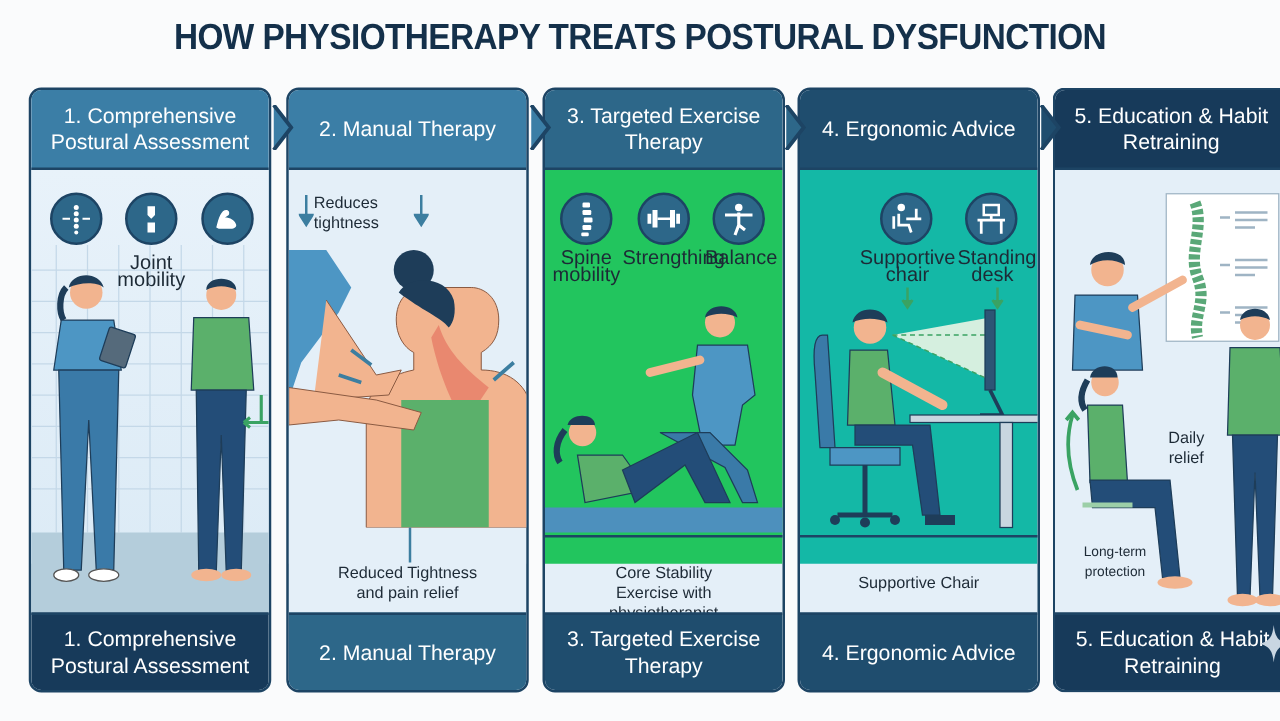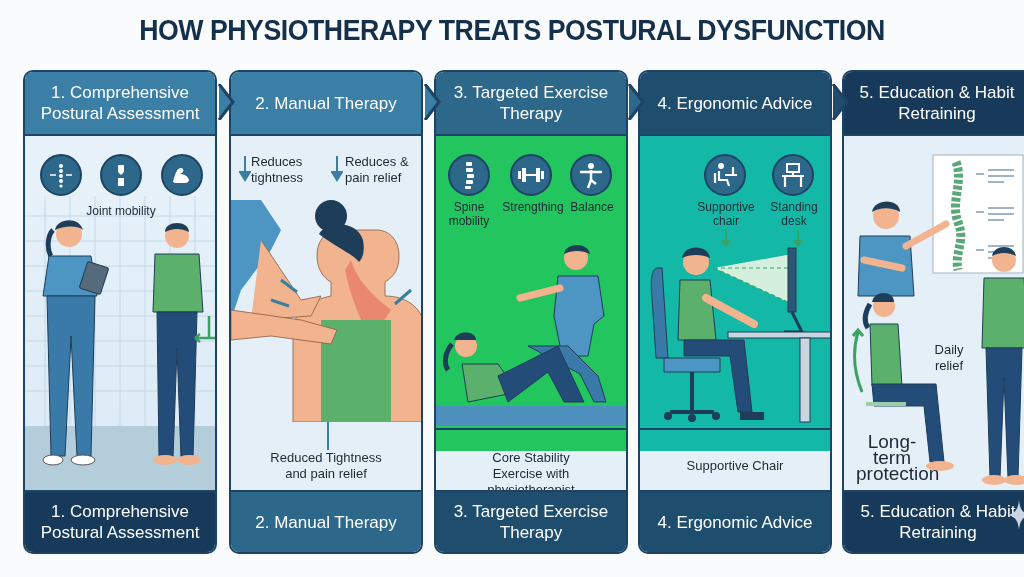--- a/index.html
+++ b/index.html
@@ -3,21 +3,21 @@
 <meta charset="utf-8">
 <style>
   * { box-sizing: border-box; margin: 0; padding: 0; }
   body { width: 1024px; height: 577px; background: #fafbfc; font-family: "Liberation Sans", sans-serif; position: relative; overflow: hidden; }
   .title { position: absolute; left: 0; top: 14px; width: 1024px; text-align: center; font-weight: bold; font-size: 29px; color: #14304a; letter-spacing: -0.5px; transform: scaleX(0.92); }
   .panel { position: absolute; top: 70px; width: 194px; height: 484px; border: 2px solid #1d4464; border-radius: 10px; overflow: hidden; background: #e4eff8; }
   .panel .head { height: 64px; display: flex; align-items: center; justify-content: center; text-align: center; color: #fff; font-size: 17px; line-height: 21px; padding: 2px 6px; border-bottom: 2px solid #1d4464; }
   .panel .foot { position: absolute; left: 0; bottom: 0; width: 100%; height: 62px; display: flex; align-items: center; justify-content: center; text-align: center; color: #fff; font-size: 17px; line-height: 21px; border-top: 2px solid #1d4464; }
   .panel .body { position: absolute; left: 0; top: 64px; width: 100%; height: 315px; }
   .caption { position: absolute; left: 0; width: 100%; text-align: center; font-size: 13px; line-height: 16px; color: #1d2a36; }
-  .lbl { position: absolute; font-size: 12px; line-height: 14px; color: #1d2a36; text-align: center; }
+  .lbl { position: absolute; font-size: 16px; line-height: 14px; color: #1d2a36; text-align: center; }
   .icon-circle { position: absolute; width: 42px; height: 42px; border-radius: 50%; background: #2d6789; border: 2px solid #1d4464; display: flex; align-items: center; justify-content: center; color: #fff; }
   .chev { position: absolute; top: 84px; width: 18px; height: 36px; }
   .figure { position: absolute; }
   .sparkle { position: absolute; right: 2px; bottom: 22px; width: 22px; height: 30px; }
 </style>
 </head>
 <body>
 
 <div class="title">HOW PHYSIOTHERAPY TREATS POSTURAL DYSFUNCTION</div>
 
@@ -95,21 +95,20 @@
 <div class="panel" style="left:229px;">
   <div class="head" style="background:#3b7ea6;">2. Manual Therapy</div>
   <div class="body" style="background:#e4eff8;">
     <svg style="position:absolute;left:8px;top:20px;" width="12" height="26">
         <path d="M6 0v20M1 16l5 8 5-8z" stroke="#3c7ea0" stroke-width="2" fill="#3c7ea0"></path>
       </svg>
     <div class="lbl" style="left:20px;top:18px;width:64px;text-align:left;font-size:13px;line-height:16px;">Reduces tightness</div>
     <svg style="position:absolute;left:100px;top:20px;" width="12" height="26">
         <path d="M6 0v20M1 16l5 8 5-8z" stroke="#3c7ea0" stroke-width="2" fill="#3c7ea0"></path>
       </svg>
-    <div class="lbl" style="left:114px;top:18px;width:76px;text-align:left;font-size:13px;line-height:16px;">Reduces &amp; pain relief</div>
     <svg class="figure" style="left:0;top:64px;" width="194" height="222" viewBox="0 0 194 222">
       <path d="M0 0h30l20 30-10 20L10 90 0 120z" fill="#4d96c4"></path>
       <path d="M110 30c-15 0-24 10-24 26 0 12 6 22 14 26v14c-20 4-34 14-38 30v96h132v-96c-4-20-20-30-40-30V82c10-6 14-14 14-26 0-18-12-26-22-26z" fill="#f2b48f" stroke="#8a5a42" stroke-width="0.8"></path>
       <circle cx="100" cy="16" r="16" fill="#1e3d59"></circle>
       <path d="M88 34c8-14 38-14 44 6 2 10 0 18-4 22-6-8-22-14-40-28z" fill="#1e3d59"></path>
       <path d="M120 60c6 20 20 34 40 50l-20 30c-10-20-20-40-26-70z" fill="#e8806a" opacity="0.85"></path>
       <path d="M90 120h70v102H90z" fill="#5bb06b"></path>
       <path d="M30 40l40 60 20-4-10 20-60 4" fill="#f2b48f" stroke="#8a5a42" stroke-width="0.8"></path>
       <path d="M0 110l70 10 36 10-6 14-60-8-40 4z" fill="#f2b48f" stroke="#8a5a42" stroke-width="0.8"></path>
       <path d="M50 80l16 12M40 100l18 6M180 90l-16 14" stroke="#3c7ea0" stroke-width="3"></path>
@@ -249,21 +248,21 @@
     </svg>
     <svg class="figure" style="left:132px;top:104px;" width="60" height="250" viewBox="0 0 60 250">
       <circle cx="28" cy="20" r="12" fill="#f2b48f"></circle>
       <path d="M16 16c2-12 22-12 24 0-8-4-16-4-24 0z" fill="#1e3d59"></path>
       <path d="M8 38h40l4 70H6z" fill="#5bb06b" stroke="#1e3d59"></path>
       <path d="M10 108h36l-4 130H32l-4-100-4 100H14z" fill="#234d78" stroke="#1e3d59"></path>
       <ellipse cx="18" cy="240" rx="12" ry="5" fill="#f2b48f"></ellipse>
       <ellipse cx="40" cy="240" rx="12" ry="5" fill="#f2b48f"></ellipse>
     </svg>
     <div class="lbl" style="left:80px;top:206px;width:50px;font-size:13px;line-height:16px;">Daily relief</div>
-    <div class="lbl" style="left:12px;top:298px;width:72px;font-size:19px;line-height:16px;">Long-term protection</div>
+    <div class="lbl" style="left:12px;top:298px;width:72px;font-size:11px;line-height:16px;">Long-term protection</div>
   </div>
   <div class="foot" style="background:#173a5a;">5. Education &amp; Habit Retraining</div>
   <svg class="sparkle" viewBox="0 0 22 30">
       <path d="M11 0c1 10 4 13 11 15-7 2-10 5-11 15-1-10-4-13-11-15 7-2 10-5 11-15z" fill="#c9d6e2"></path>
     </svg>
 </div>
 
 <svg class="chev" style="left:217px;" viewBox="0 0 18 36">
     <path d="M2 0l14 18L2 36" stroke="#1d4464" stroke-width="3" fill="#3b7ea6"></path>
   </svg>

